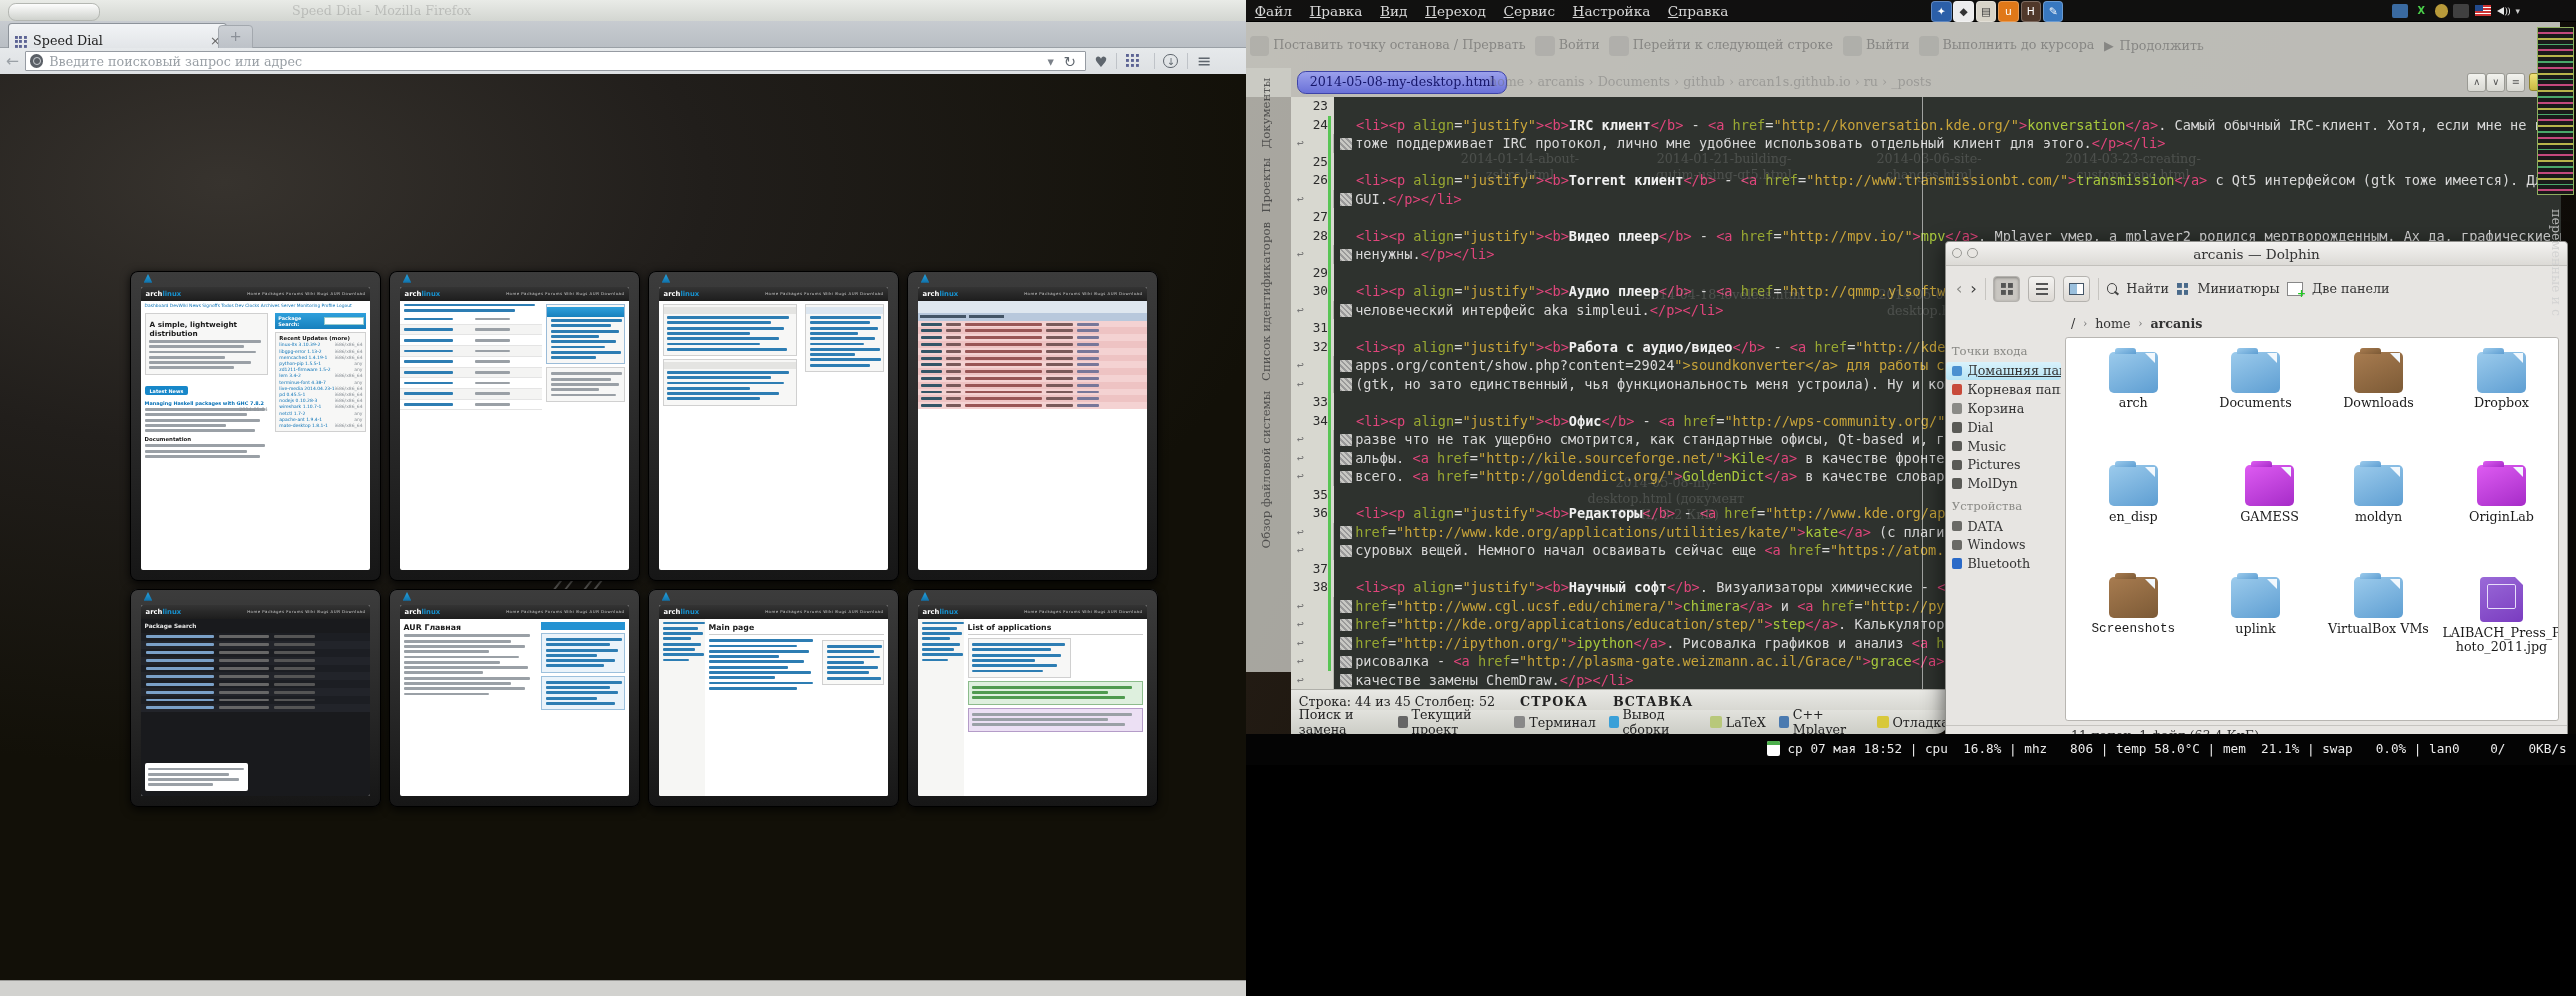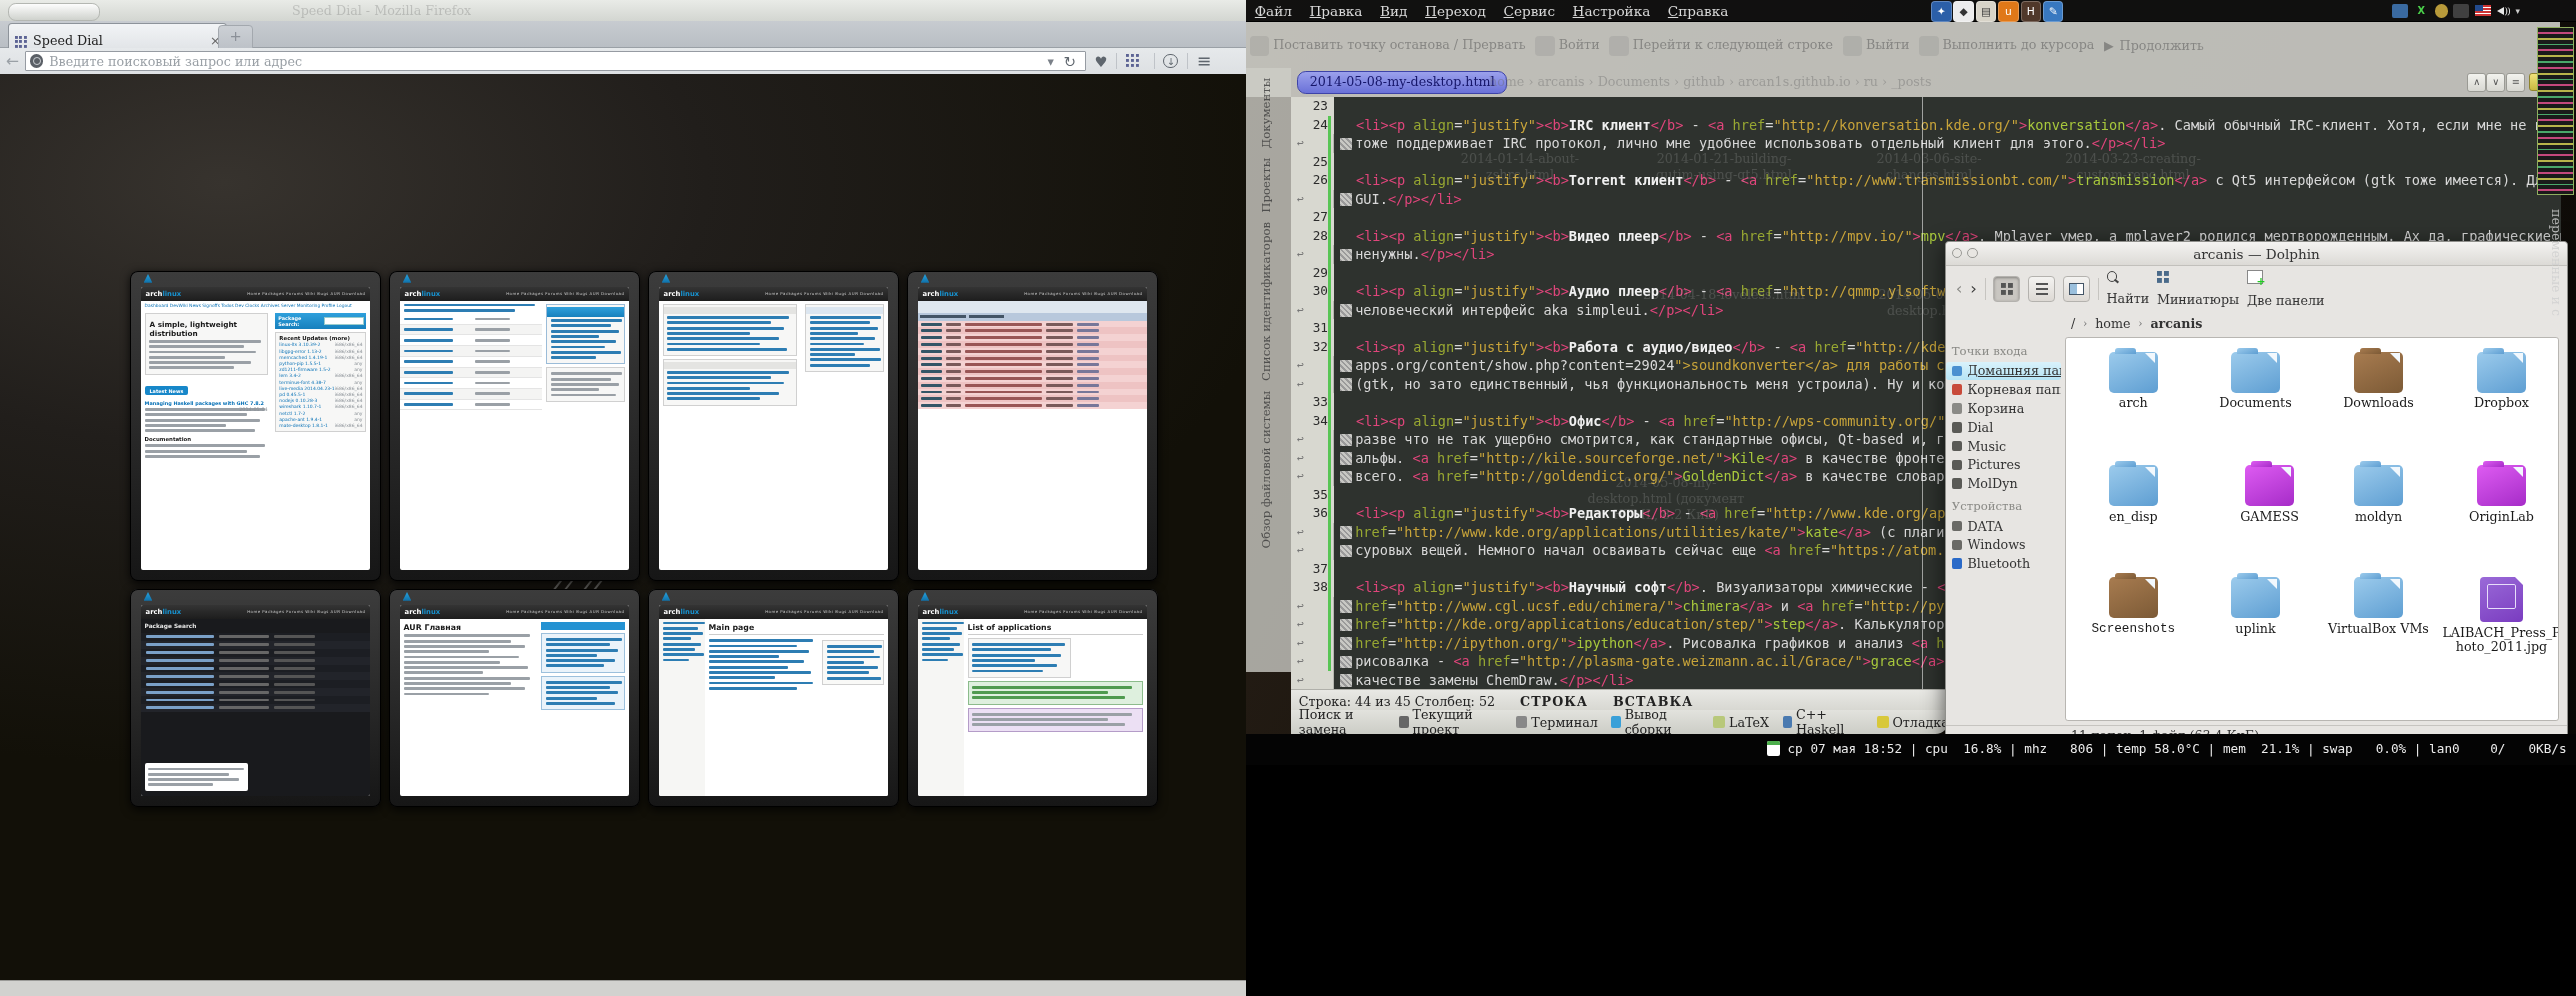--- a/index.html
+++ b/index.html
@@ -161,21 +161,21 @@
   .nav-ar{font-size:16.6px;color:#8a8a86;font-family:"DejaVu Sans",sans-serif;}
   .nav-ar.fwd{color:#3a3a3a;}
   .viewbtn{width:25px;height:23.4px;border:1px solid #b4b2ae;border-radius:3.9px;background:linear-gradient(#f4f3f1,#ddd9d4);
     display:flex;align-items:center;justify-content:center;}
   .viewbtn.pressed{background:#c9c6c1;box-shadow:inset 0 1px 2.9px rgba(0,0,0,.35);}
   .ic-icons{width:11.7px;height:11.7px;background:
      linear-gradient(#555,#555) 0 0/4.9px 4.9px,linear-gradient(#555,#555) 6.8px 0/4.9px 4.9px,
      linear-gradient(#555,#555) 0 6.8px/4.9px 4.9px,linear-gradient(#555,#555) 6.8px 6.8px/4.9px 4.9px;background-repeat:no-repeat;}
   .ic-details{width:11.7px;height:11.7px;background:repeating-linear-gradient(#555 0 1.9px,transparent 1.9px 4.9px);}
   .ic-split{width:12.7px;height:10.7px;border:1px solid #456;background:linear-gradient(90deg,#9bc0dd 50%,#fff 50%);}
-  .tbtn{display:flex;gap:9px;flex-direction:column;}
+  .tbtn{display:flex;align-items:center;gap:9px;}
   .mag{width:8.8px;height:8.8px;border:1.9px solid #444;border-radius:50%;position:relative;display:inline-block;}
   .mag:after{content:"";position:absolute;left:6.8px;top:7.8px;width:4.9px;height:1.9px;background:#444;transform:rotate(40deg);}
   .thumb-ic{width:11.7px;height:11.7px;background:
      linear-gradient(#4a6a8a,#4a6a8a) 0 0/4.9px 4.9px,linear-gradient(#4a6a8a,#4a6a8a) 6.8px 0/4.9px 4.9px,
      linear-gradient(#4a6a8a,#4a6a8a) 0 6.8px/4.9px 4.9px,linear-gradient(#4a6a8a,#4a6a8a) 6.8px 6.8px/4.9px 4.9px;background-repeat:no-repeat;}
   .split-ic{width:13.6px;height:11.7px;border:1px solid #888;background:#fff;position:relative;}
   .split-ic:after{content:"+";position:absolute;right:-3.9px;bottom:-4.9px;color:#2c2;font-weight:bold;font-size:10.7px;}
   #dolphin-crumb{height:23.4px;display:flex;align-items:center;gap:7.8px;padding-left:125px;font-size:12.7px;}
   #dolphin-crumb .sep{color:#777;font-size:10.7px;}
   #dolphin-places{position:absolute;left:0;top:92px;width:115px;bottom:21.4px;padding-top:3.9px;}
@@ -887,21 +887,21 @@
         <span style="display: inline-flex; align-items: center;">
           <span class="tool-ic" style="background: rgb(58, 160, 216);"></span>
           <span>Вывод сборки</span>
         </span>
         <span style="display: inline-flex; align-items: center;">
           <span class="tool-ic" style="background: rgb(184, 200, 122);"></span>
           <span>LaTeX</span>
         </span>
         <span style="display: inline-flex; align-items: center;">
           <span class="tool-ic" style="background: rgb(74, 122, 176);"></span>
-          <span>C++ Haskell</span>
+          <span>C++ Mplayer</span>
         </span>
         <span style="display: inline-flex; align-items: center;">
           <span class="tool-ic" style="background: rgb(216, 200, 58);"></span>
           <span>Отладка</span>
         </span>
       </div>
   </div>
 
   <div id="dolphin" class="abs">
     <div id="dolphin-title">

